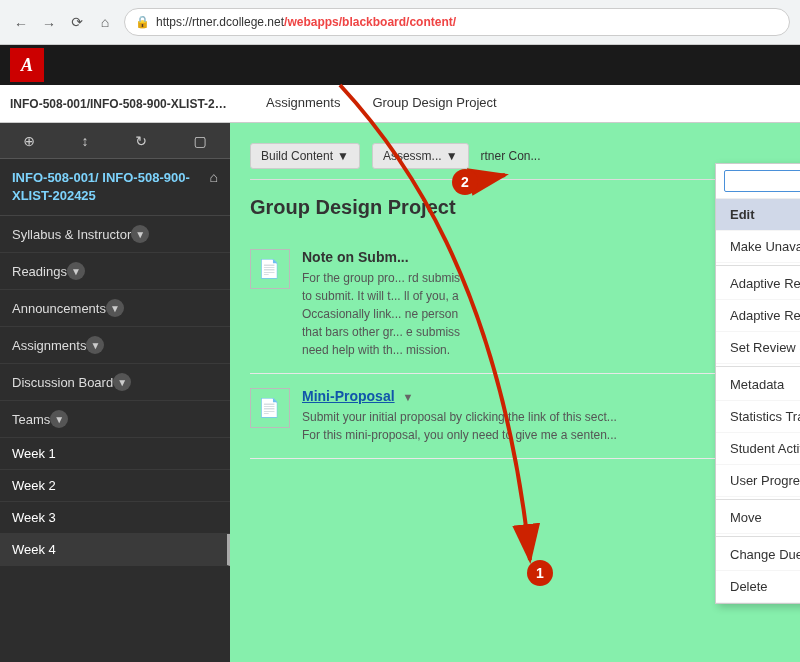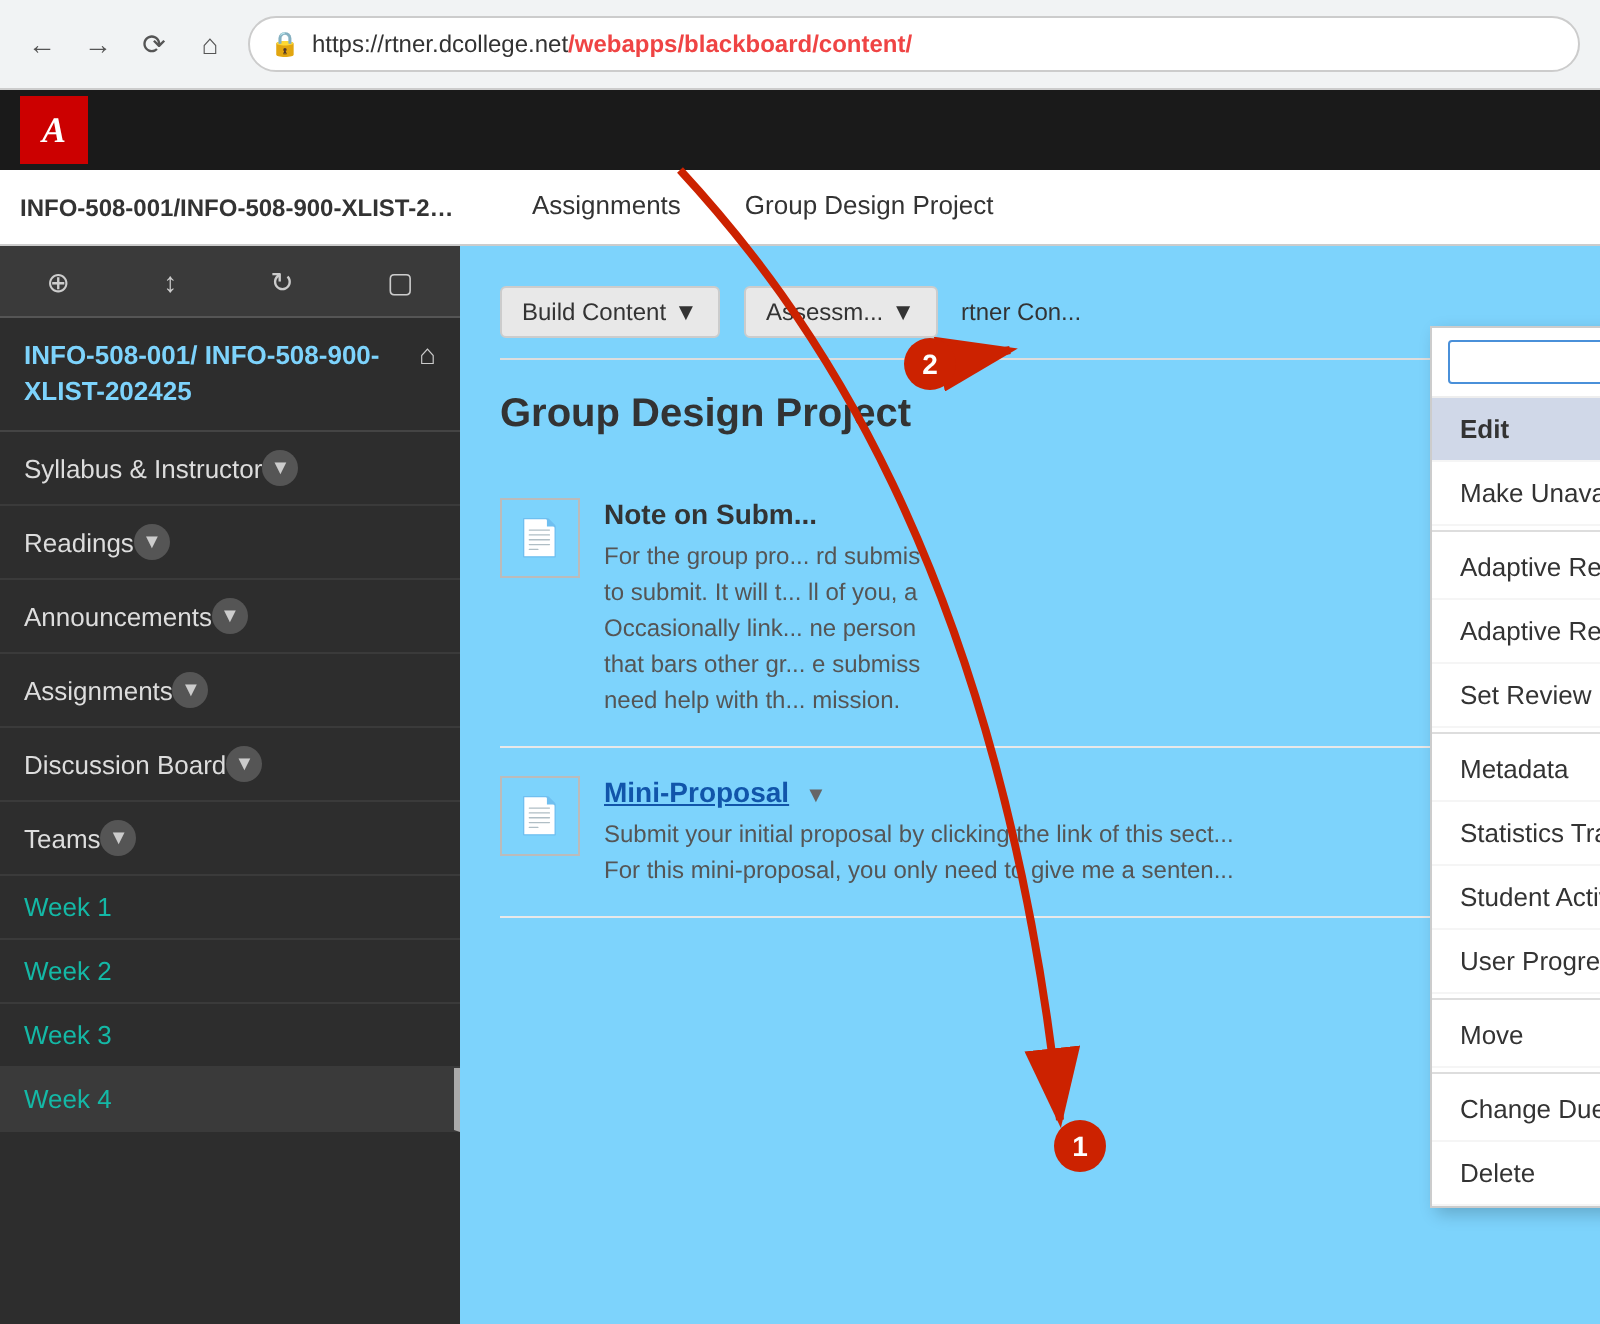--- a/index.html
+++ b/index.html
@@ -147,30 +147,30 @@
       font-size: 10px;
       color: #ccc;
       flex-shrink: 0;
     }
     .sidebar-week-item {
       display: flex;
       align-items: center;
       padding: 8px 12px;
       border-bottom: 1px solid #3a3a3a;
       cursor: pointer;
-      color: #14b8a6;
+      color: #ffffff;
       font-size: 13px;
     }
     .sidebar-week-item.active { background: #3a3a3a; border-right: 3px solid #aaa; }
 
     
     .content-area {
       flex: 1;
       overflow-y: auto;
-      background: #7dd3fc;
+      background: #86efac;
       padding: 20px;
       position: relative;
     }
     .content-toolbar {
       display: flex;
       gap: 12px;
       margin-bottom: 16px;
       border-bottom: 1px solid #ddd;
       padding-bottom: 10px;
       align-items: center;

